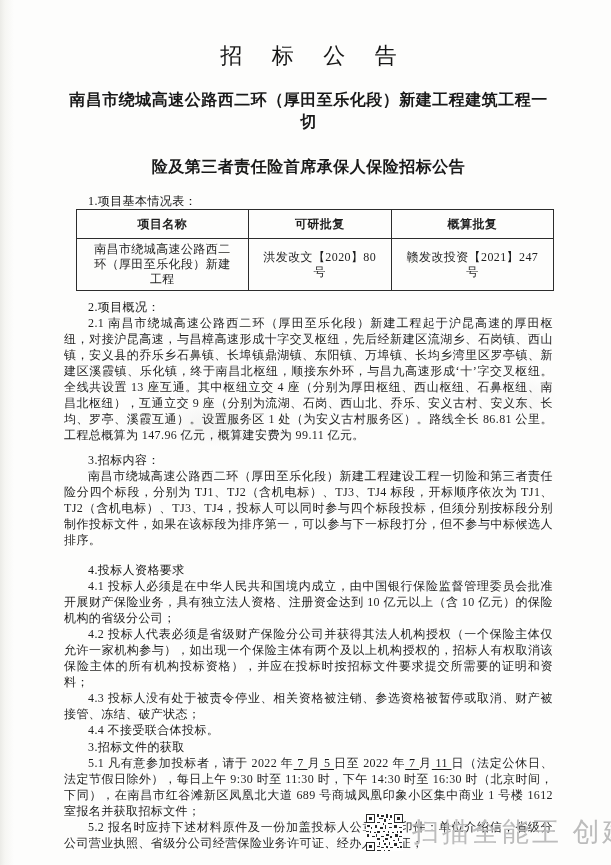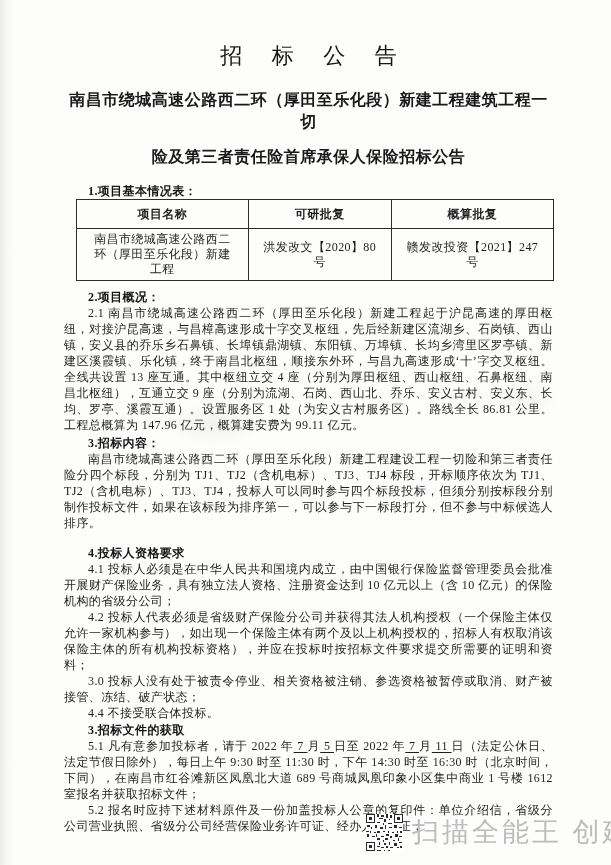--- a/index.html
+++ b/index.html
@@ -20,46 +20,46 @@
   .doc-title{
     margin:0;text-align:center;
     font-size:22px;font-weight:normal;letter-spacing:12px;line-height:24px;
     text-indent:12px; 
     color:#161616;
   }
   .doc-subtitle{
     margin:21px 0 0 0;text-align:center;
     font-size:16px;font-weight:bold;line-height:22px;letter-spacing:0.5px;color:#191919;
   }
-  .doc-subtitle.second{margin-top:13px;}
+  .doc-subtitle.second{margin-top:23px;}
   .tender-no{
     margin:13px 0 0 0;text-align:center;
     font-size:14px;font-weight:bold;line-height:15px;letter-spacing:0.5px;color:#191919;
   }
   .body-text{font-size:12px;line-height:16px;letter-spacing:0.4px;text-align:justify;color:#1e1e1e;}
   .sec-heading{
-    font-weight:bold;text-indent:2em;margin:0;color:#151515;
+    font-weight:normal;text-indent:2em;margin:0;color:#151515;
   }
   .para{margin:0;text-indent:2em;}
   .h-basic{margin-top:15px;}
   .info-table{
     border-collapse:collapse;margin:0 0 0 12px;width:478px;table-layout:fixed;
     font-size:12px;line-height:15px;letter-spacing:0.4px;
   }
   .info-table th,.info-table td{
     border:1px solid #2c2c2c;text-align:center;vertical-align:middle;
     padding:3px 12px;color:#1e1e1e;
   }
   .info-table th{font-weight:bold;height:22px;}
   .info-table td{height:38px;}
   .col-name{width:36%;}
   .col-study{width:30%;}
   .col-estimate{width:34%;}
   .h-overview{margin-top:8px;}
-  .h-content{margin-top:2px;}
+  .h-content{margin-top:9px;}
   .h-qual{margin-top:14px;}
   .h-get{margin-top:1px;}
   .u{text-decoration:underline;text-underline-offset:2px;}
   .watermark{
     position:absolute;left:366px;top:812px;height:40px;
     display:flex;align-items:center;gap:9px;
   }
   .qr{width:37px;height:37px;display:block;}
   .wm-text{
     font-family:"Liberation Sans", sans-serif;
@@ -102,21 +102,21 @@
 
     <div class="sec-heading h-overview">2.项目概况：</div>
     <p class="para">2.1 南昌市绕城高速公路西二环（厚田至乐化段）新建工程起于沪昆高速的厚田枢纽，对接沪昆高速，与昌樟高速形成十字交叉枢纽，先后经新建区流湖乡、石岗镇、西山镇，安义县的乔乐乡石鼻镇、长埠镇鼎湖镇、东阳镇、万埠镇、长均乡湾里区罗亭镇、新建区溪霞镇、乐化镇，终于南昌北枢纽，顺接东外环，与昌九高速形成‘十’字交叉枢纽。全线共设置 13 座互通。其中枢纽立交 4 座（分别为厚田枢纽、西山枢纽、石鼻枢纽、南昌北枢纽），互通立交 9 座（分别为流湖、石岗、西山北、乔乐、安义古村、安义东、长均、罗亭、溪霞互通）。设置服务区 1 处（为安义古村服务区）。路线全长 86.81 公里。工程总概算为 147.96 亿元，概算建安费为 99.11 亿元。</p>
 
     <div class="sec-heading h-content">3.招标内容：</div>
     <p class="para">南昌市绕城高速公路西二环（厚田至乐化段）新建工程建设工程一切险和第三者责任险分四个标段，分别为 TJ1、TJ2（含机电标）、TJ3、TJ4 标段，开标顺序依次为 TJ1、TJ2（含机电标）、TJ3、TJ4，投标人可以同时参与四个标段投标，但须分别按标段分别制作投标文件，如果在该标段为排序第一，可以参与下一标段打分，但不参与中标候选人排序。</p>
 
     <div class="sec-heading h-qual">4.投标人资格要求</div>
     <p class="para">4.1 投标人必须是在中华人民共和国境内成立，由中国银行保险监督管理委员会批准开展财产保险业务，具有独立法人资格、注册资金达到 10 亿元以上（含 10 亿元）的保险机构的省级分公司；</p>
     <p class="para">4.2 投标人代表必须是省级财产保险分公司并获得其法人机构授权（一个保险主体仅允许一家机构参与），如出现一个保险主体有两个及以上机构授权的，招标人有权取消该保险主体的所有机构投标资格），并应在投标时按招标文件要求提交所需要的证明和资料；</p>
-    <p class="para">3.0 投标人没有处于被责令停业、相关资格被注销、参选资格被暂停或取消、财产被接管、冻结、破产状态；</p>
+    <p class="para">4.3 投标人没有处于被责令停业、相关资格被注销、参选资格被暂停或取消、财产被接管、冻结、破产状态；</p>
     <p class="para">4.4 不接受联合体投标。</p>
 
     <div class="sec-heading h-get">3.招标文件的获取</div>
     <p class="para"><span>5.1 凡有意参加投标者，请于 2022 年</span><span class="u"> 7 </span><span>月</span><span class="u"> 5 </span><span>日至 2022 年</span><span class="u"> 7 </span><span>月</span><span class="u"> 11 </span><span>日（法定公休日、法定节假日除外），每日上午 9:30 时至 11:30 时，下午 14:30 时至 16:30 时（北京时间，下同），在南昌市红谷滩新区凤凰北大道 689 号商城凤凰印象小区集中商业 1 号楼 1612 室报名并获取招标文件；</span></p>
     <p class="para">5.2 报名时应持下述材料原件及一份加盖投标人公章的复印件：单位介绍信，省级分公司营业执照、省级分公司经营保险业务许可证、经办人身份证；</p>
   </div>
 
   <div class="watermark">
     <svg class="qr" viewBox="0 0 29 29" xmlns="http://www.w3.org/2000/svg" shape-rendering="crispEdges">
       <rect x="0" y="0" width="29" height="29" fill="#ffffff"></rect>

